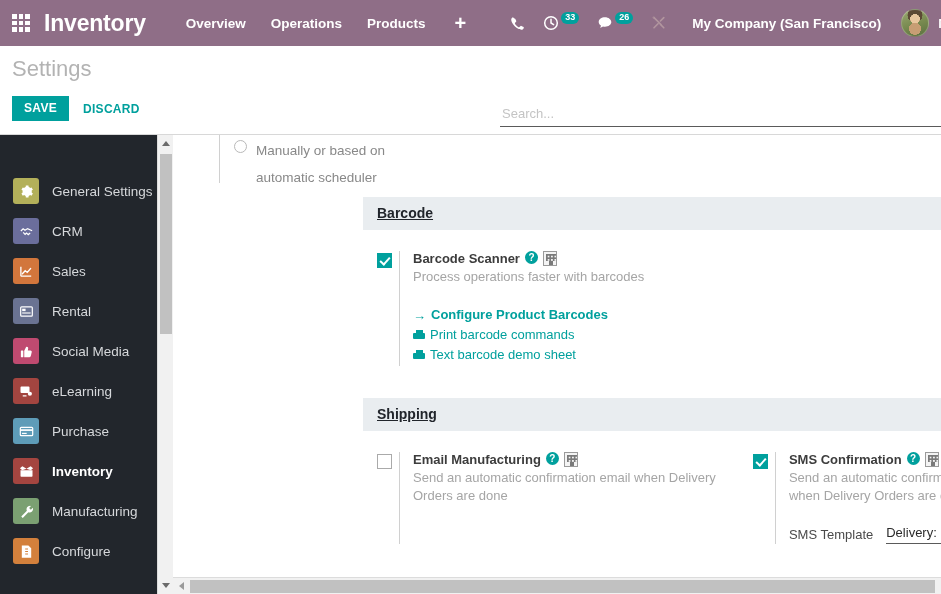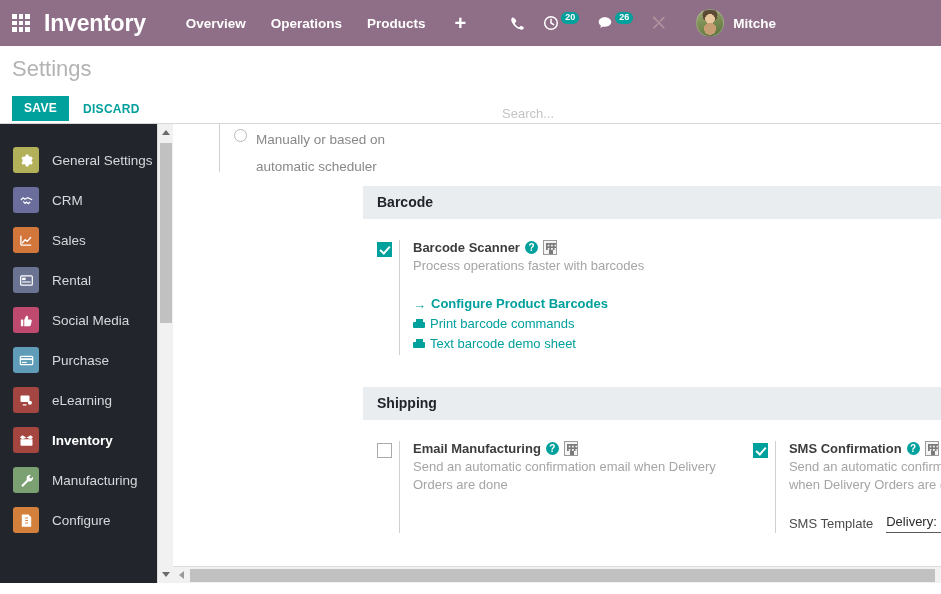--- a/index.html
+++ b/index.html
@@ -115,21 +115,21 @@
   .user-name {
     color: #ffffff;
     font-size: 13.5px;
     font-weight: bold;
     margin-left: 9px;
     white-space: nowrap;
   }
 
   
   .control-panel {
-    height: 78px;
+    height: 89px;
     background: #ffffff;
     border-bottom: 1px solid #d8d8d8;
     position: relative;
   }
   .cp-title {
     position: absolute;
     left: 12px; top: 10px;
     font-size: 22px;
     color: #b3b3b3;
     font-weight: normal;
@@ -184,21 +184,21 @@
   }
 
   
   .sidebar {
     width: 173px;
     background: #22262c;
     position: relative;
     overflow: hidden;
     flex: none;
   }
-  .sidebar-scroll { padding-top: 16px; }
+  .sidebar-scroll { padding-top: 0; margin-top: 36px; }
   .side-item {
     display: flex;
     align-items: center;
     height: 40px;
     padding-left: 13px;
     cursor: pointer;
   }
   .side-icon {
     width: 26px; height: 26px;
     border-radius: 3px;
@@ -303,20 +303,21 @@
   }
   .sec-wrap {
     margin-left: 190px;
     background: #e9edf0;
     padding: 7px 0 8px 14px;
   }
   .sec-title {
     font-size: 14px;
     font-weight: bold;
     color: #21252b;
+    text-decoration: underline;
   }
 
   .setting-row {
     display: flex;
     margin-left: 190px;
     padding-top: 21px;
   }
   .setting-col { width: 402px; position: relative; display: flex; }
   .setting-col.right { width: 400px; }
 
@@ -348,21 +349,21 @@
     transform: rotate(42deg);
   }
   .setting-body {
     border-left: 1px solid #d0d0d0;
     padding-left: 13px;
     flex: 1;
     min-height: 92px;
   }
   .s-title-row {
     display: flex;
-    align-items: center;
+    align-items: flex-start;
     gap: 5px;
     margin-bottom: 2px;
   }
   .s-title {
     font-size: 13px;
     font-weight: bold;
     color: #3c3c3c;
   }
   .help-ico {
     width: 13px; height: 13px;
@@ -534,34 +535,35 @@
     <div class="nav-ico">
       <svg width="15" height="15" viewBox="0 0 16 16" fill="#ffffff" aria-hidden="true">
         <path d="M3.2 1.3C2.4 1.5 1.6 2.3 1.4 3.1c-.3 1 .2 2.9 1.2 4.6 1.3 2.3 3.4 4.4 5.7 5.7 1.7 1 3.6 1.5 4.6 1.2.8-.2 1.6-1 1.8-1.8.1-.5.1-.6-.1-.8-.2-.2-2.6-1.5-2.9-1.5-.2 0-.5.2-1 .8-.4.5-.8.8-1 .8-.5 0-1.8-.9-2.7-1.8-.9-.9-1.8-2.2-1.8-2.7 0-.2.3-.6.8-1 .6-.5.8-.8.8-1 0-.3-1.3-2.7-1.5-2.9-.2-.2-.3-.2-.8-.1z"></path>
       </svg>
     </div>
     <div class="nav-ico">
       <svg width="16" height="16" viewBox="0 0 16 16" fill="none" stroke="#ffffff" stroke-width="1.5" aria-hidden="true">
         <circle cx="8" cy="8" r="6.3"></circle>
         <path d="M8 4.2V8l2.6 1.6" stroke-linecap="round"></path>
       </svg>
-      <span class="badge">20</span>
+      <span class="badge">33</span>
     </div>
     <div class="nav-ico">
       <svg width="16" height="16" viewBox="0 0 16 16" fill="#ffffff" aria-hidden="true">
         <path d="M8 2.2c-3.5 0-6.3 2.1-6.3 4.7 0 1.5.9 2.8 2.3 3.7-.1.8-.5 1.6-1.1 2.2 1.2-.1 2.3-.6 3.1-1.2.6.1 1.3.2 2 .2 3.5 0 6.3-2.1 6.3-4.7S11.5 2.2 8 2.2z"></path>
       </svg>
       <span class="badge">26</span>
     </div>
     <div class="nav-ico dim">
       <svg width="16" height="16" viewBox="0 0 16 16" fill="none" stroke="#b2969f" stroke-width="1.6" stroke-linecap="round" aria-hidden="true">
         <path d="M3 2.6l7.2 7.2M3 12.8l4-4M12.8 2.6l-3.4 3.4M12.8 12.8L9.4 9.4"></path>
         <circle cx="2.6" cy="2.4" r="0.2"></circle>
       </svg>
     </div>
+    <div class="company-name">My Company (San Francisco)</div>
     <div class="user-block">
       <div class="avatar"></div>
       <div class="user-name">Mitche</div>
     </div>
   </div>
 </div>
 
 <div class="control-panel">
   <div class="cp-title">Settings</div>
   <div class="cp-buttons">
@@ -624,39 +626,39 @@
           <svg width="15" height="15" viewBox="0 0 16 16" fill="#ffffff">
               <path d="M6.2 14h5a1.4 1.4 0 001.4-1.1l1-4.3c.2-.9-.5-1.7-1.4-1.7H9.4l.4-2.2c.2-1-.6-1.9-1.6-1.7-.4.1-.7.4-.9.8L5.6 7.2V14h.6z"></path>
               <rect x="2" y="7" width="2.6" height="7" rx=".5"></rect>
             </svg>
         </span>
         <span class="side-label">Social Media</span>
       </div>
 
 
       <div class="side-item">
+        <span class="side-icon" style="background:#a34540;">
+          <svg width="15" height="15" viewBox="0 0 16 16" fill="#ffffff">
+              <rect x="1.6" y="2.6" width="9.6" height="7" rx="1"></rect>
+              <circle cx="11.6" cy="10.4" r="2.2"></circle>
+              <path d="M4 12.6h4" stroke="#ffffff" stroke-width="1.2"></path>
+            </svg>
+        </span>
+        <span class="side-label">eLearning</span>
+      </div>
+
+      <div class="side-item">
         <span class="side-icon" style="background:#5e9cb8;">
           <svg width="15" height="15" viewBox="0 0 16 16" fill="#ffffff">
               <rect x="1.4" y="3.6" width="13.2" height="8.8" rx="1" fill="none" stroke="#ffffff" stroke-width="1.3"></rect>
               <rect x="1.4" y="5.6" width="13.2" height="1.8"></rect>
               <rect x="3.2" y="9.4" width="5" height="1.3"></rect>
             </svg>
         </span>
         <span class="side-label">Purchase</span>
-      </div>
-
-      <div class="side-item">
-        <span class="side-icon" style="background:#a34540;">
-          <svg width="15" height="15" viewBox="0 0 16 16" fill="#ffffff">
-              <rect x="1.6" y="2.6" width="9.6" height="7" rx="1"></rect>
-              <circle cx="11.6" cy="10.4" r="2.2"></circle>
-              <path d="M4 12.6h4" stroke="#ffffff" stroke-width="1.2"></path>
-            </svg>
-        </span>
-        <span class="side-label">eLearning</span>
       </div>
 
       <div class="side-item active">
         <span class="side-icon" style="background:#a44540;">
           <svg width="15" height="15" viewBox="0 0 16 16" fill="#ffffff">
               <path d="M1.6 6.6h12.8v6.2a.8.8 0 01-.8.8H2.4a.8.8 0 01-.8-.8V6.6z"></path>
               <path d="M1 4.4l2.6-2 4.4 2.6-4.6 1.6z"></path>
               <path d="M15 4.4l-2.6-2L8 5l4.6 1.6z"></path>
             </svg>
         </span>

